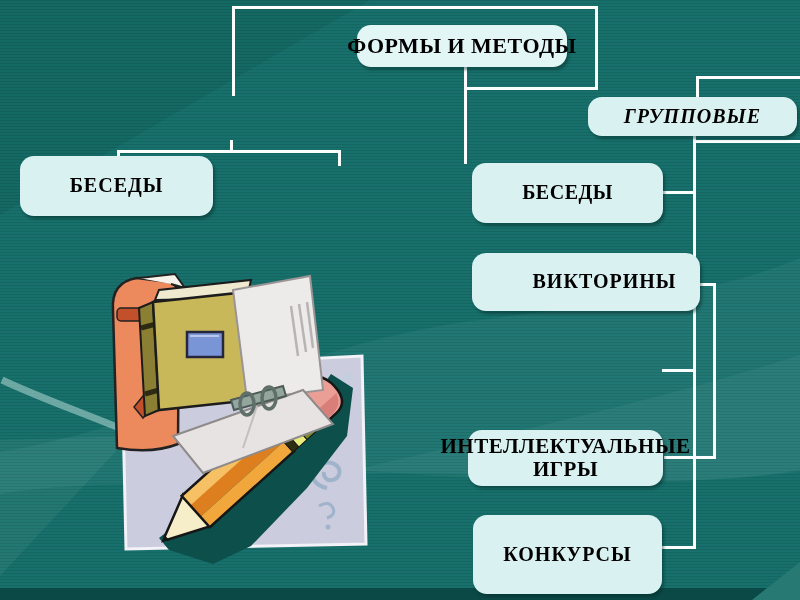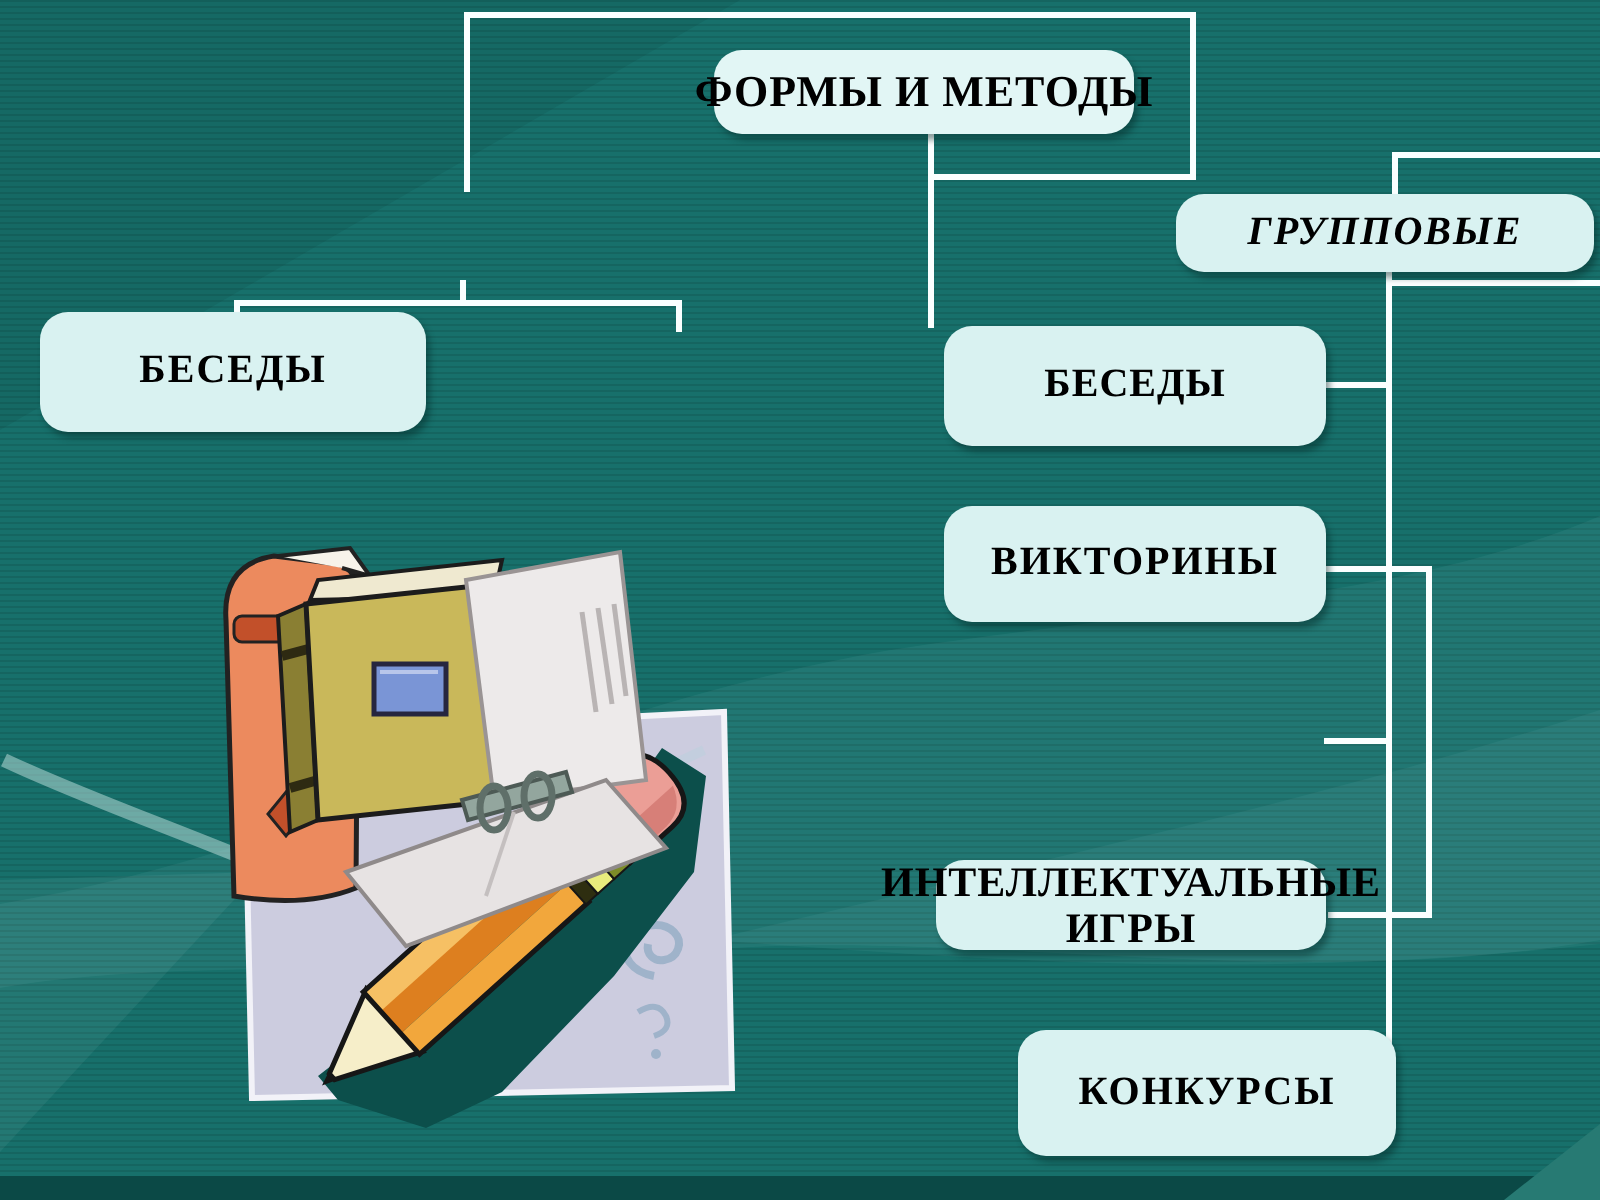--- a/index.html
+++ b/index.html
@@ -26,24 +26,24 @@
     color:#000000;font-weight:bold;text-align:center;white-space:nowrap;
     box-shadow:2px 3px 3px rgba(5,40,38,0.45);
     line-height:1.08;letter-spacing:0.5px;
   }
   .n-root        {left:357px;top:25px; width:210px;height:42px;font-size:22px;background:#e2f6f5;}
   .n-individual  {left:120px;top:95px; width:211px;height:45px;font-size:22px;}
   .n-gruppovye   {left:588px;top:97px; width:209px;height:39px;font-size:20px;letter-spacing:1px;font-style:italic;}
   .n-besedy      {left:20px; top:156px;width:193px;height:60px;font-size:20px;letter-spacing:1px;}
   .n-konsultacii {left:243px;top:165px;width:197px;height:60px;font-size:21px;}
   .n-bibliotechnye{left:472px;top:163px;width:191px;height:60px;font-size:20px;}
-  .n-viktoriny   {left:472px;top:253px;width:191px;height:58px;font-size:20px;letter-spacing:1px;}
+  .n-viktoriny   {left:472px;top:253px;width:191px;height:58px;font-size:20px;letter-spacing:1px;padding-left:37px;}
   .n-knizhnye    {left:472px;top:340px;width:190px;height:65px;font-size:20px;letter-spacing:1px;}
-  .n-intellekt   {left:468px;top:430px;width:195px;height:45px;font-size:21px;}
-  .n-konkursy    {left:473px;top:515px;width:189px;height:63px;font-size:20px;letter-spacing:1px;margin-left:36px;}
+  .n-intellekt   {left:468px;top:430px;width:195px;height:56px;font-size:21px;}
+  .n-konkursy    {left:473px;top:515px;width:189px;height:79px;font-size:20px;letter-spacing:1px;}
 </style>
 </head>
 <body>
 
 <div class="slide">
 
   <div class="scanlines"></div>
 
   <svg class="bg-waves" width="800" height="600" viewBox="0 0 800 600">
     <polygon points="0,0 370,0 0,215" fill="rgba(0,25,25,0.08)"></polygon>

